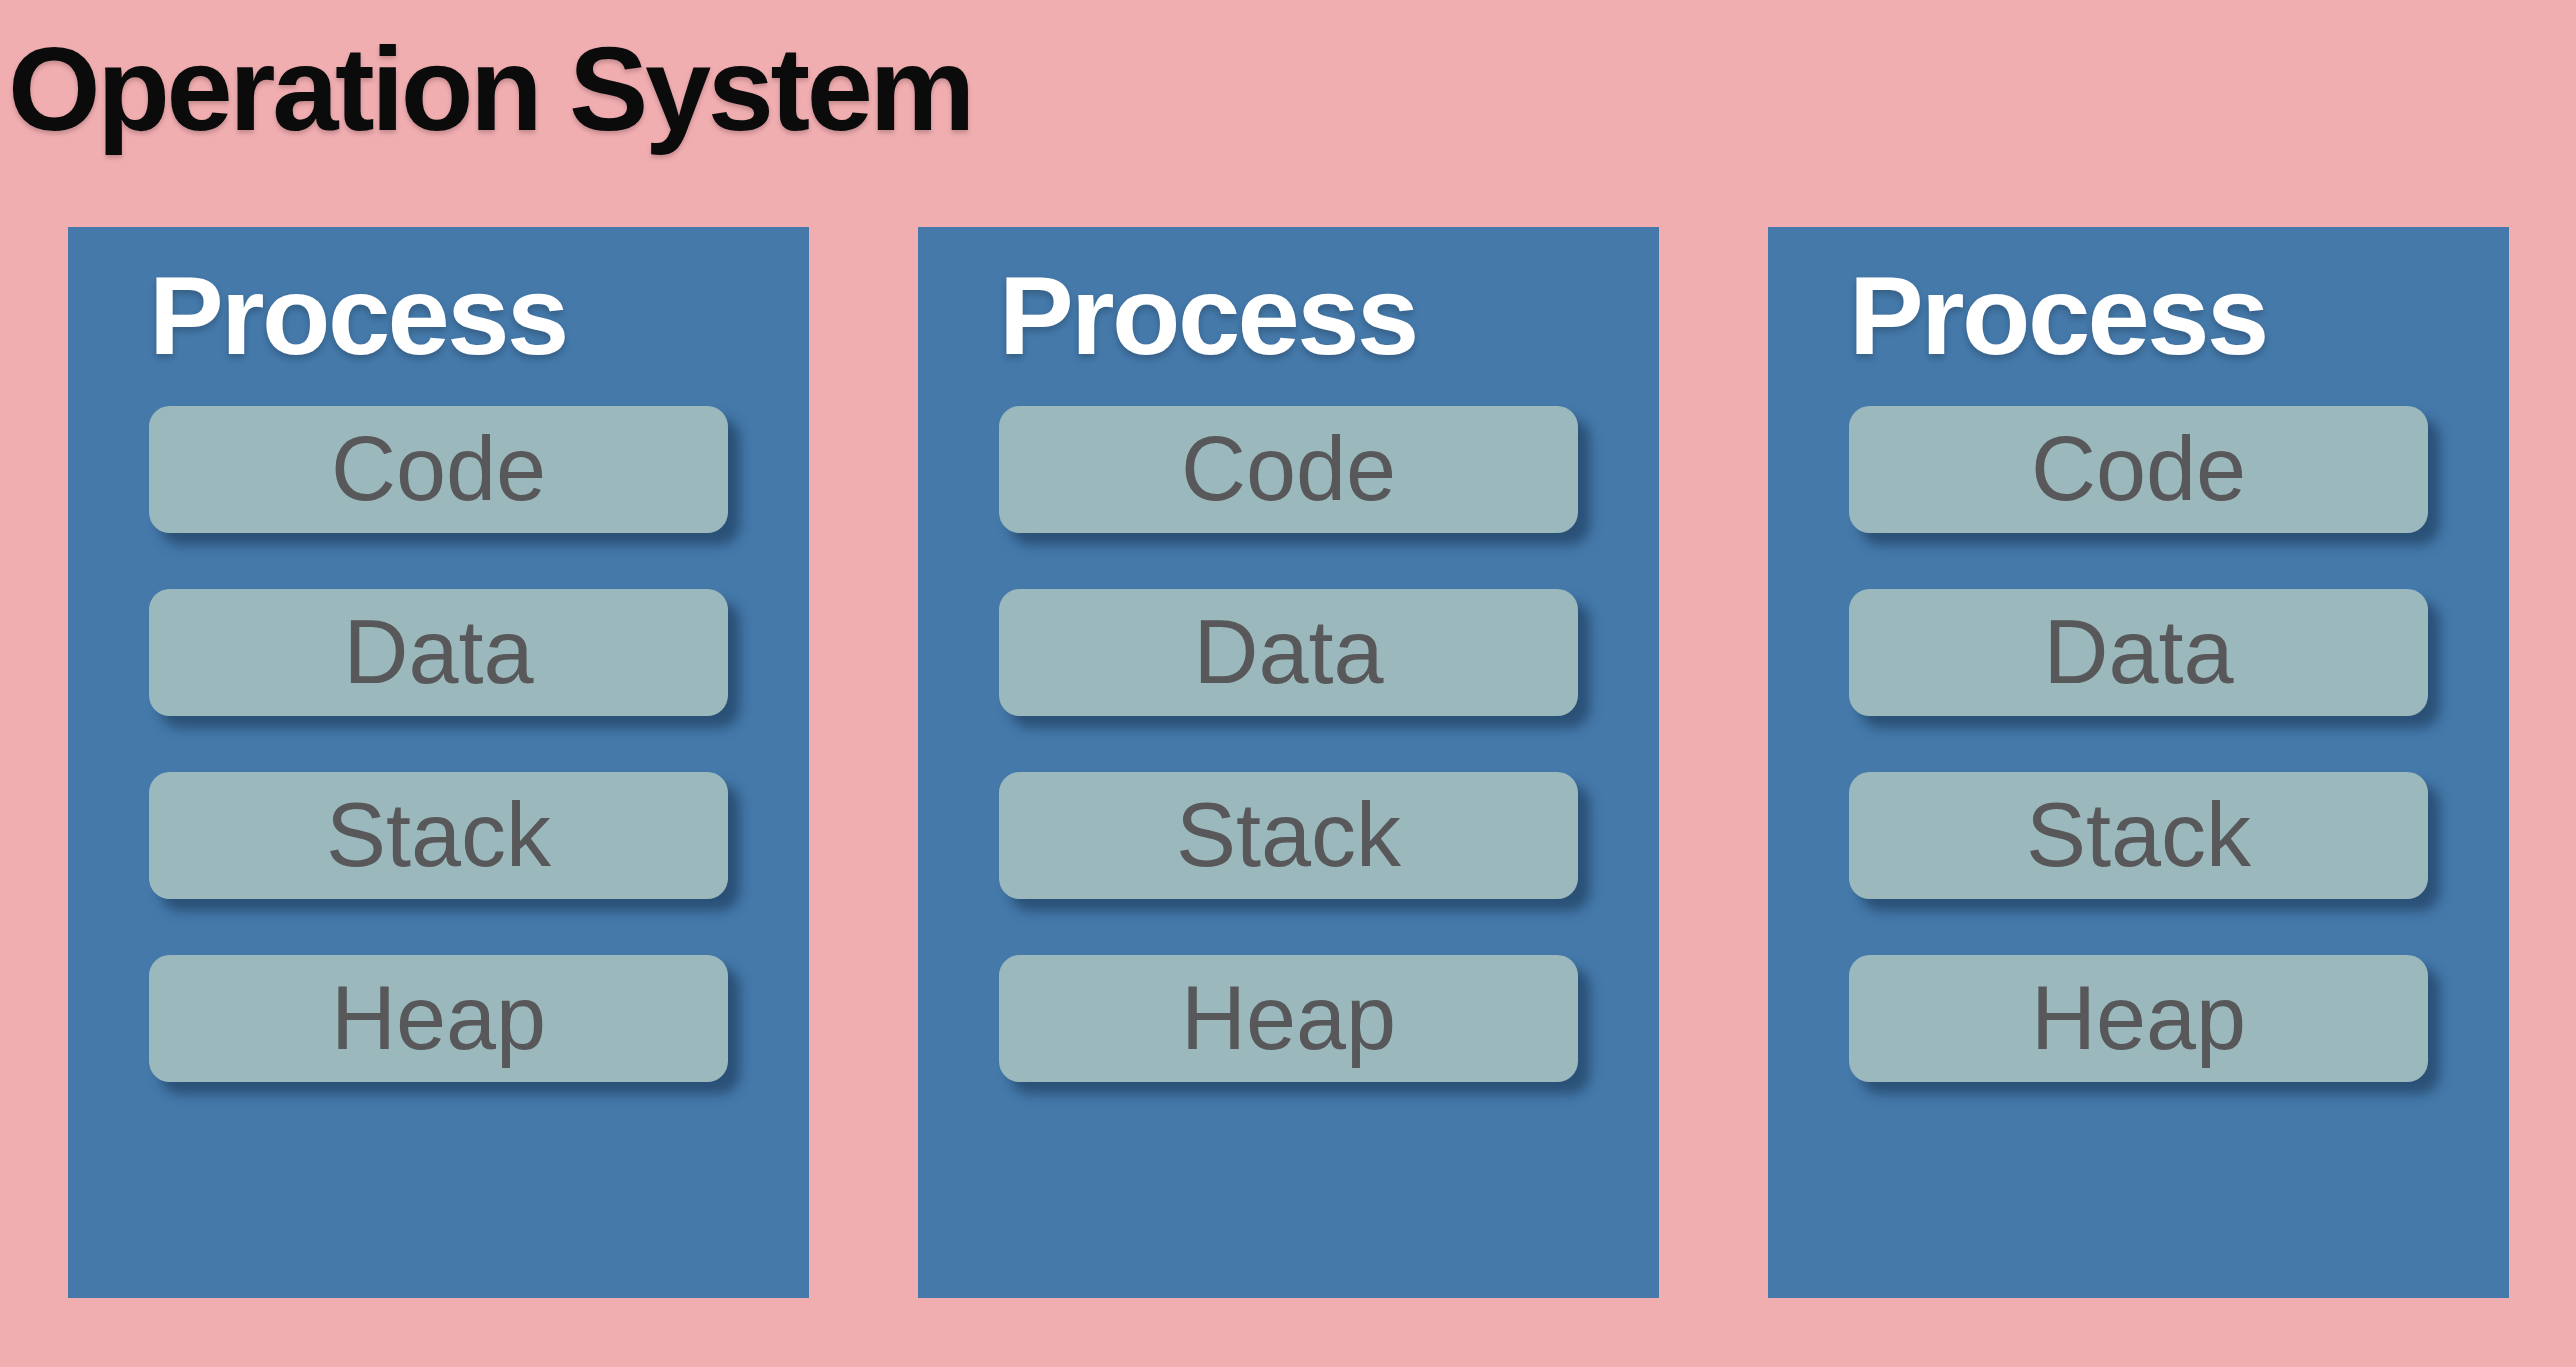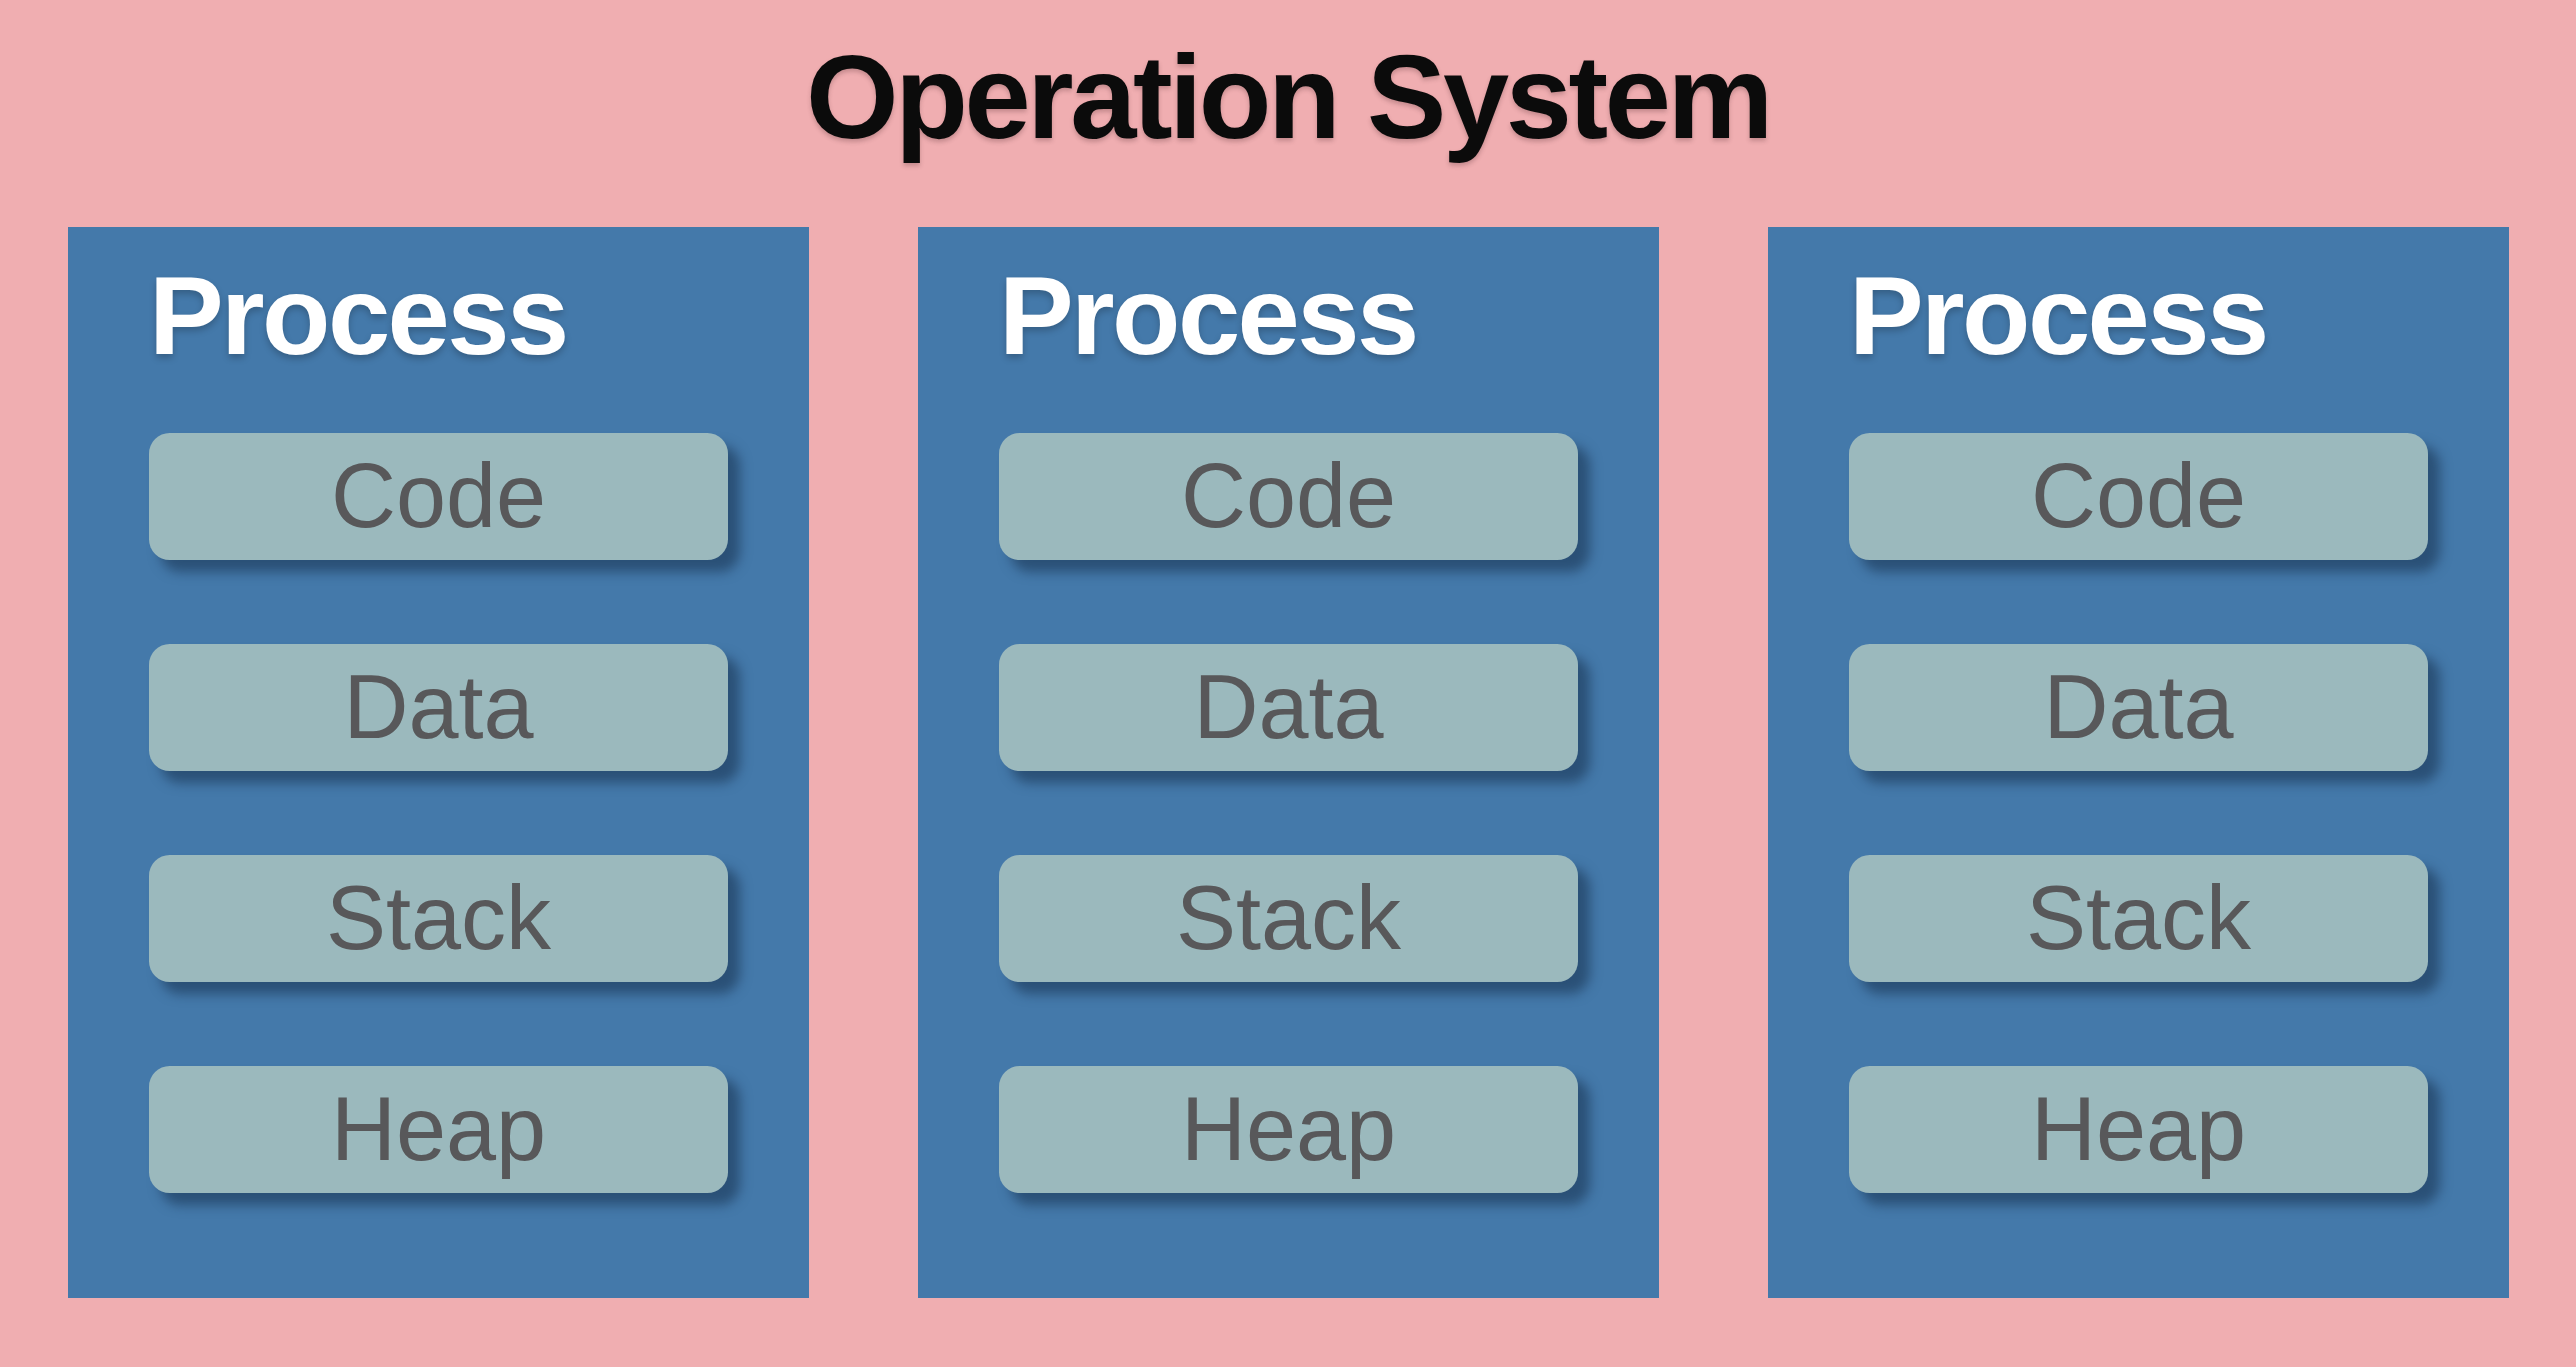--- a/index.html
+++ b/index.html
@@ -8,23 +8,23 @@
   }
   body {
     width: 2576px;
     height: 1368px;
     background: var(--background, #f0aeb1);
     font-family: "Liberation Sans", sans-serif;
     overflow: hidden;
     position: relative;
   }
   .page-title {
-    margin: 16px;
+    margin: 8px;
     padding-top: 10px;
-    text-align: center;
+    text-align: left;
     font-size: 119px;
     line-height: 1.2;
     font-weight: 700;
     letter-spacing: -3.4px;
     color: var(--title_text, #0b0b0b);
     text-shadow: 0 3.4px 4.3px rgba(70, 35, 40, 0.25);
   }
   .process-grid {
     position: absolute;
     left: 68px;
@@ -45,24 +45,24 @@
     margin: 33px 0 0 0;
     text-align: left;
     font-size: 112px;
     line-height: 1;
     font-weight: 700;
     letter-spacing: -2.6px;
     color: var(--process_title_text, #ffffff);
     text-shadow: 0 4.3px 7.8px rgba(0, 0, 0, 0.22);
   }
   .segment-list {
-    margin-top: 61px;
+    margin-top: 34px;
     display: flex;
     flex-direction: column;
-    gap: 84px;
+    gap: 56px;
   }
   .segment-box {
     height: 127px;
     border-radius: 20.7px;
     background: var(--segment_fill, #9bb9bd);
     box-shadow: 11.2px 12px 11.2px rgba(22, 48, 76, 0.55);
     display: flex;
     align-items: center;
     justify-content: center;
   }

